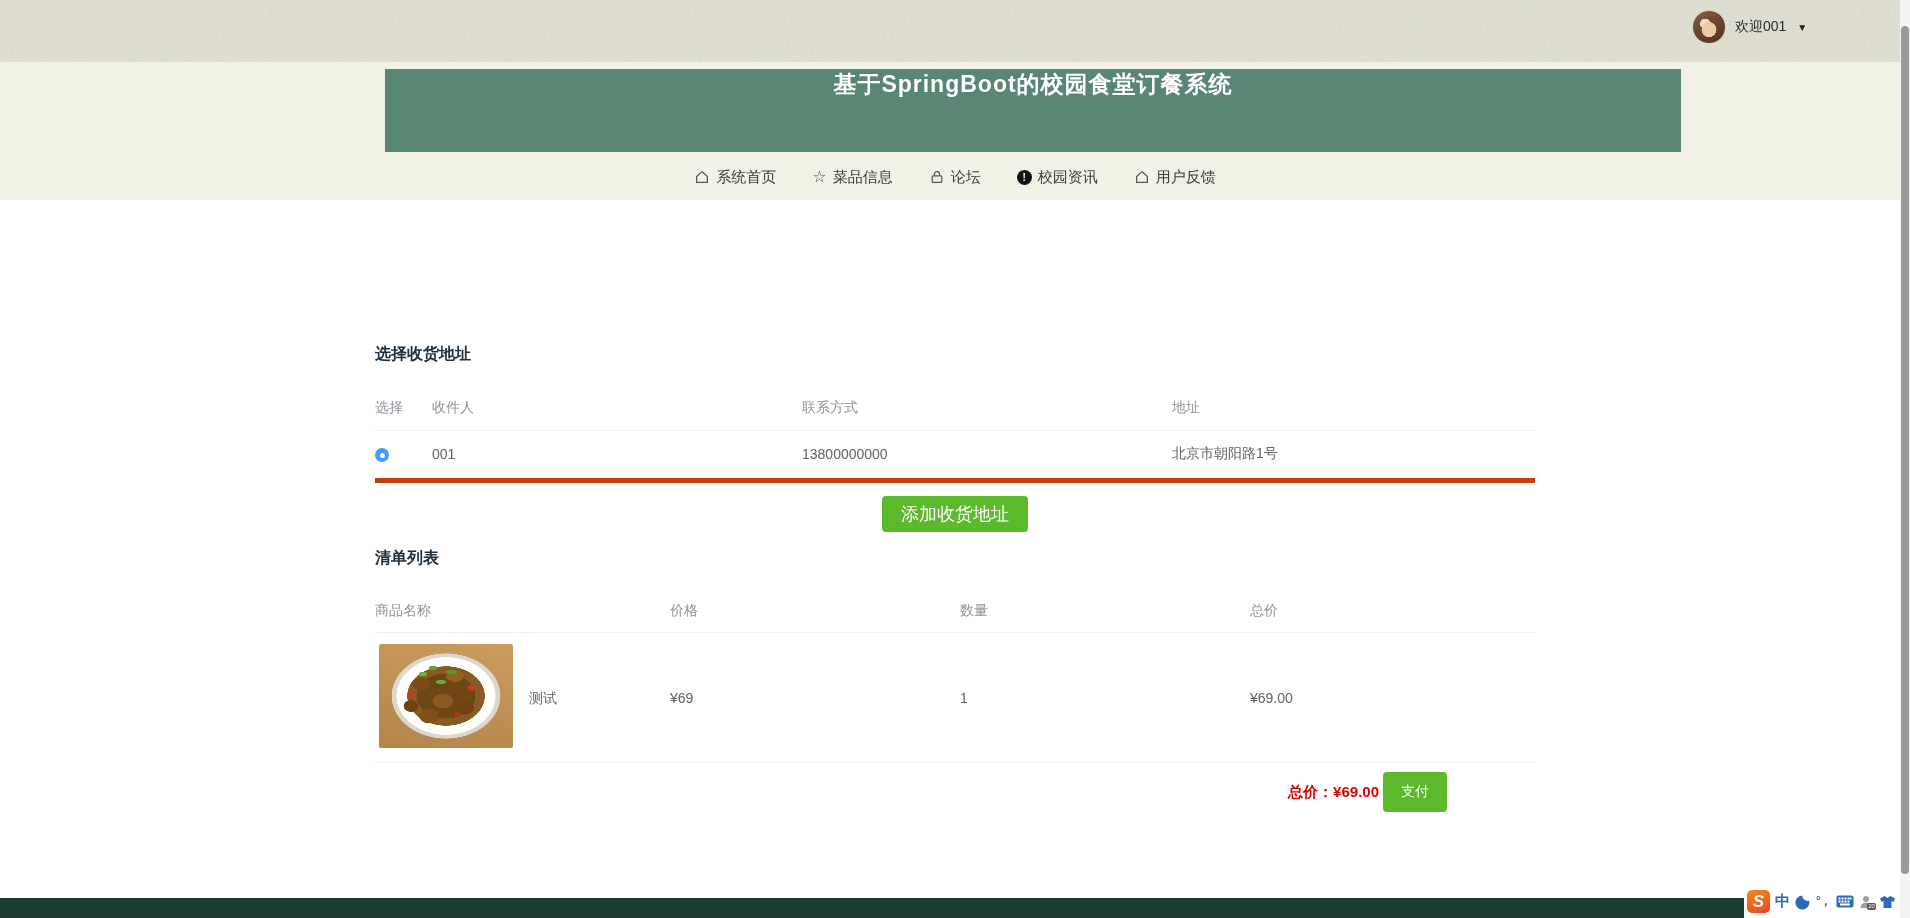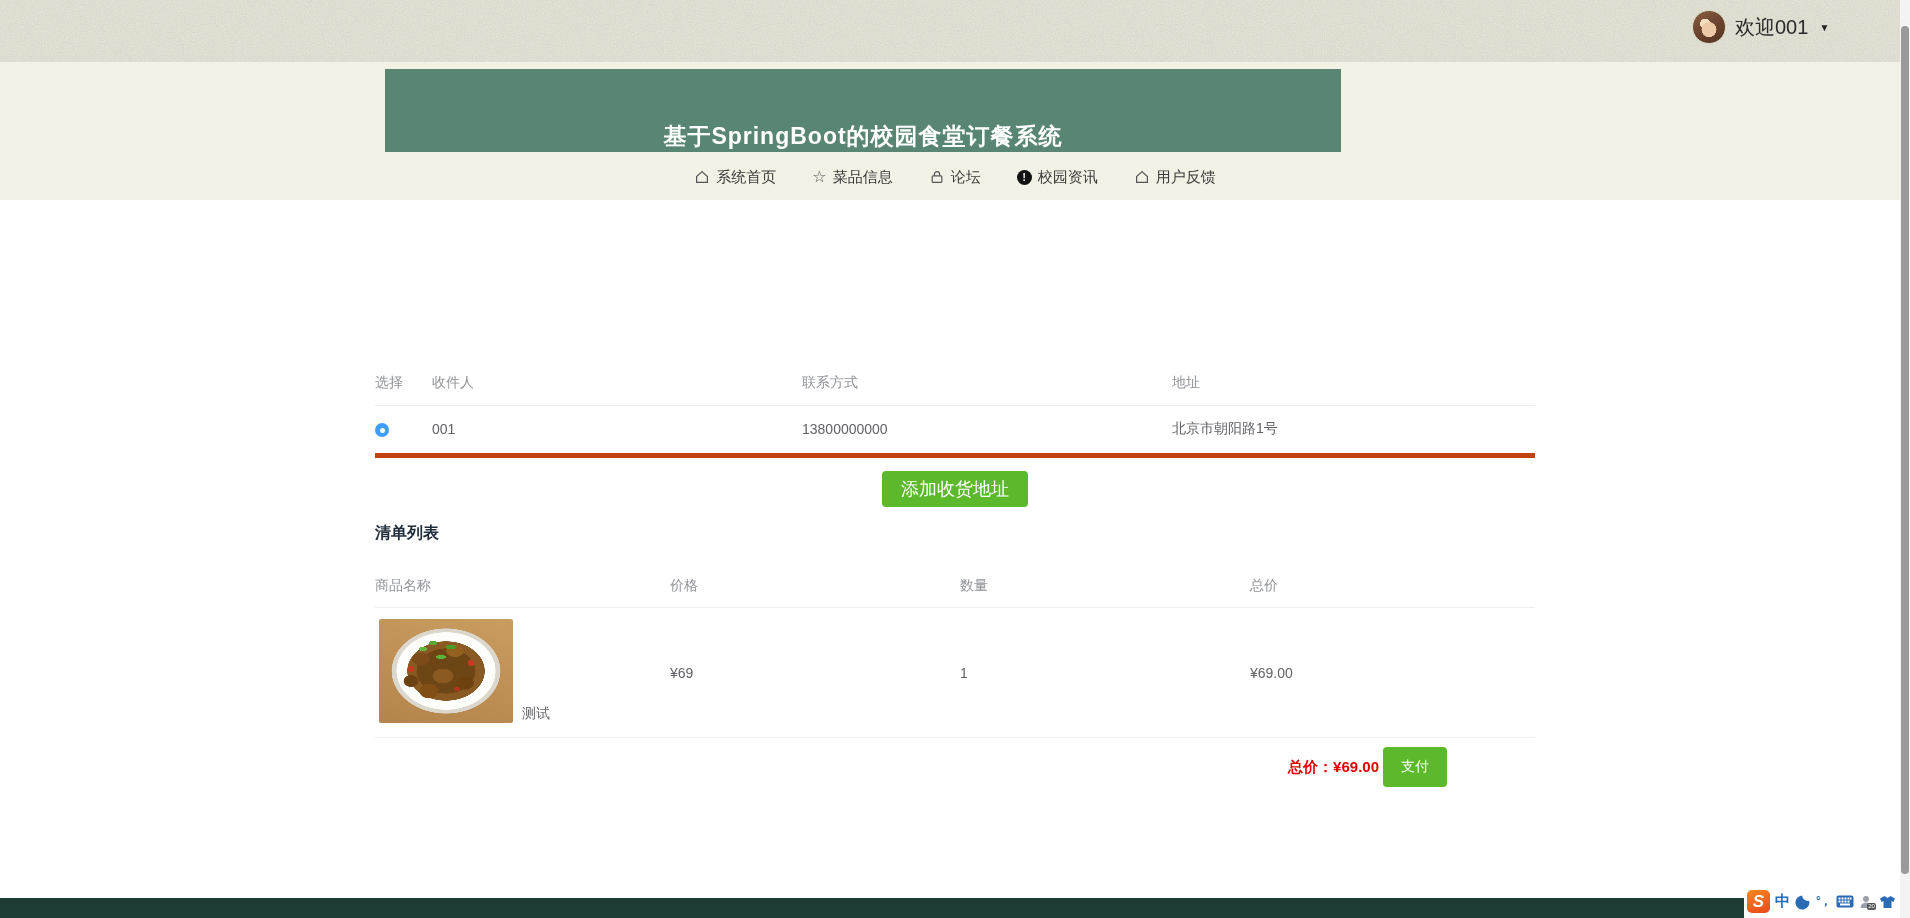--- a/index.html
+++ b/index.html
@@ -9,27 +9,27 @@
 
   
   .texture-bar { position:absolute; top:0; left:0; width:1910px; height:62px; background:#e9e8da; }
   .texture-bar svg.noise { position:absolute; inset:0; width:100%; height:100%; }
   .user-chip { position:absolute; left:1692px; top:10px; display:flex; align-items:center; gap:9px; z-index:5; }
   .avatar { width:34px; height:34px; border-radius:50%; border:1px solid #d8d5c2; overflow:hidden;
             background:
               radial-gradient(circle at 50% 58%, #eccaa6 0 30%, transparent 31%),
               radial-gradient(circle at 38% 40%, #f3ddc0 0 18%, transparent 19%),
               linear-gradient(150deg,#8a5f43 0%, #6e4631 45%, #53331f 100%); }
-  .welcome { font-size:20px; color:#2a2a2a; }
+  .welcome { font-size:14px; color:#2a2a2a; }
   .caret { font-size:10px; color:#222; margin-left:2px; }
 
   
   .header { position:absolute; top:62px; left:0; width:100%; height:138px; background:#f2f1e6; }
-  .banner { position:absolute; left:385px; top:7px; width:956px; height:83px; background:#588672;
-            display:flex; align-items:flex-end; justify-content:center; }
+  .banner { position:absolute; left:385px; top:7px; width:1296px; height:83px; background:#588672;
+            display:flex; align-items:flex-start; justify-content:center; }
   .banner .title { color:#fff; font-size:23px; font-weight:bold; letter-spacing:1px; }
   .nav { position:absolute; top:102px; left:0; width:100%; display:flex; justify-content:center; gap:36px; }
   .nav-item { display:flex; align-items:center; gap:6px; font-size:15px; color:#3a3a3a; cursor:pointer; height:26px; }
   .nav-item svg { display:block; }
   .star-glyph { font-size:16px; color:#555; line-height:16px; }
   .info-circle { width:15px; height:15px; border-radius:50%; background:#111; color:#fff; font-size:10px;
                  font-weight:bold; display:flex; align-items:center; justify-content:center; }
 
   
   .plaque-frame { position:absolute; top:230px; left:50%; transform:translateX(-50%);
@@ -57,21 +57,21 @@
                   border-radius:50%; background:#fff; }
 
   .btn-green { display:block; margin:13px auto 0; background:#5cb92c; color:#fff; border:none;
                font-size:18px; padding:0 19px; height:36px; line-height:36px; border-radius:4px;
                cursor:pointer; font-family:inherit; }
 
   .list-table { margin-top:22px; }
   .list-table th { height:42px; border-bottom:1px solid #ebeef5; }
   .lcol-name { width:295px; } .lcol-price { width:290px; } .lcol-qty { width:290px; }
   .item-row td { height:130px; border-bottom:1px solid #ebeef5; vertical-align:middle; }
-  .item-name-cell { display:flex; align-items:flex-end; gap:9px; padding:10px 0 13px 4px; }
+  .item-name-cell { display:flex; align-items:center; gap:16px; padding:10px 0 13px 4px; }
   .food-img { width:134px; height:104px; border-radius:2px; flex:none;
      background-color:#b98a4e;
      background-image:
        radial-gradient(6px 3px at 54px 24px, #58a832 0 70%, transparent 71%),
        radial-gradient(8px 3px at 72px 28px, #4c9c2c 0 70%, transparent 71%),
        radial-gradient(7px 3px at 62px 38px, #5cb335 0 70%, transparent 71%),
        radial-gradient(6px 3px at 44px 30px, #65b83c 0 70%, transparent 71%),
        radial-gradient(5px 4px at 32px 50px, #c63b20 0 70%, transparent 71%),
        radial-gradient(5px 4px at 92px 44px, #c63b20 0 70%, transparent 71%),
        radial-gradient(4px 3px at 78px 70px, #b5331c 0 70%, transparent 71%),
@@ -176,20 +176,21 @@
             </svg>
         </span>
         <span>用户反馈</span>
       </div>
     </div>
   </div>
 
 
   <div class="container">
 
+    <div class="section-heading h-addr">选择收货地址</div>
     <table class="grid addr-table">
       <colgroup>
           <col class="col-select">
           <col class="col-recv">
           <col class="col-phone">
           <col>
         </colgroup>
       <thead>
         <tr>
           <th>选择</th>

